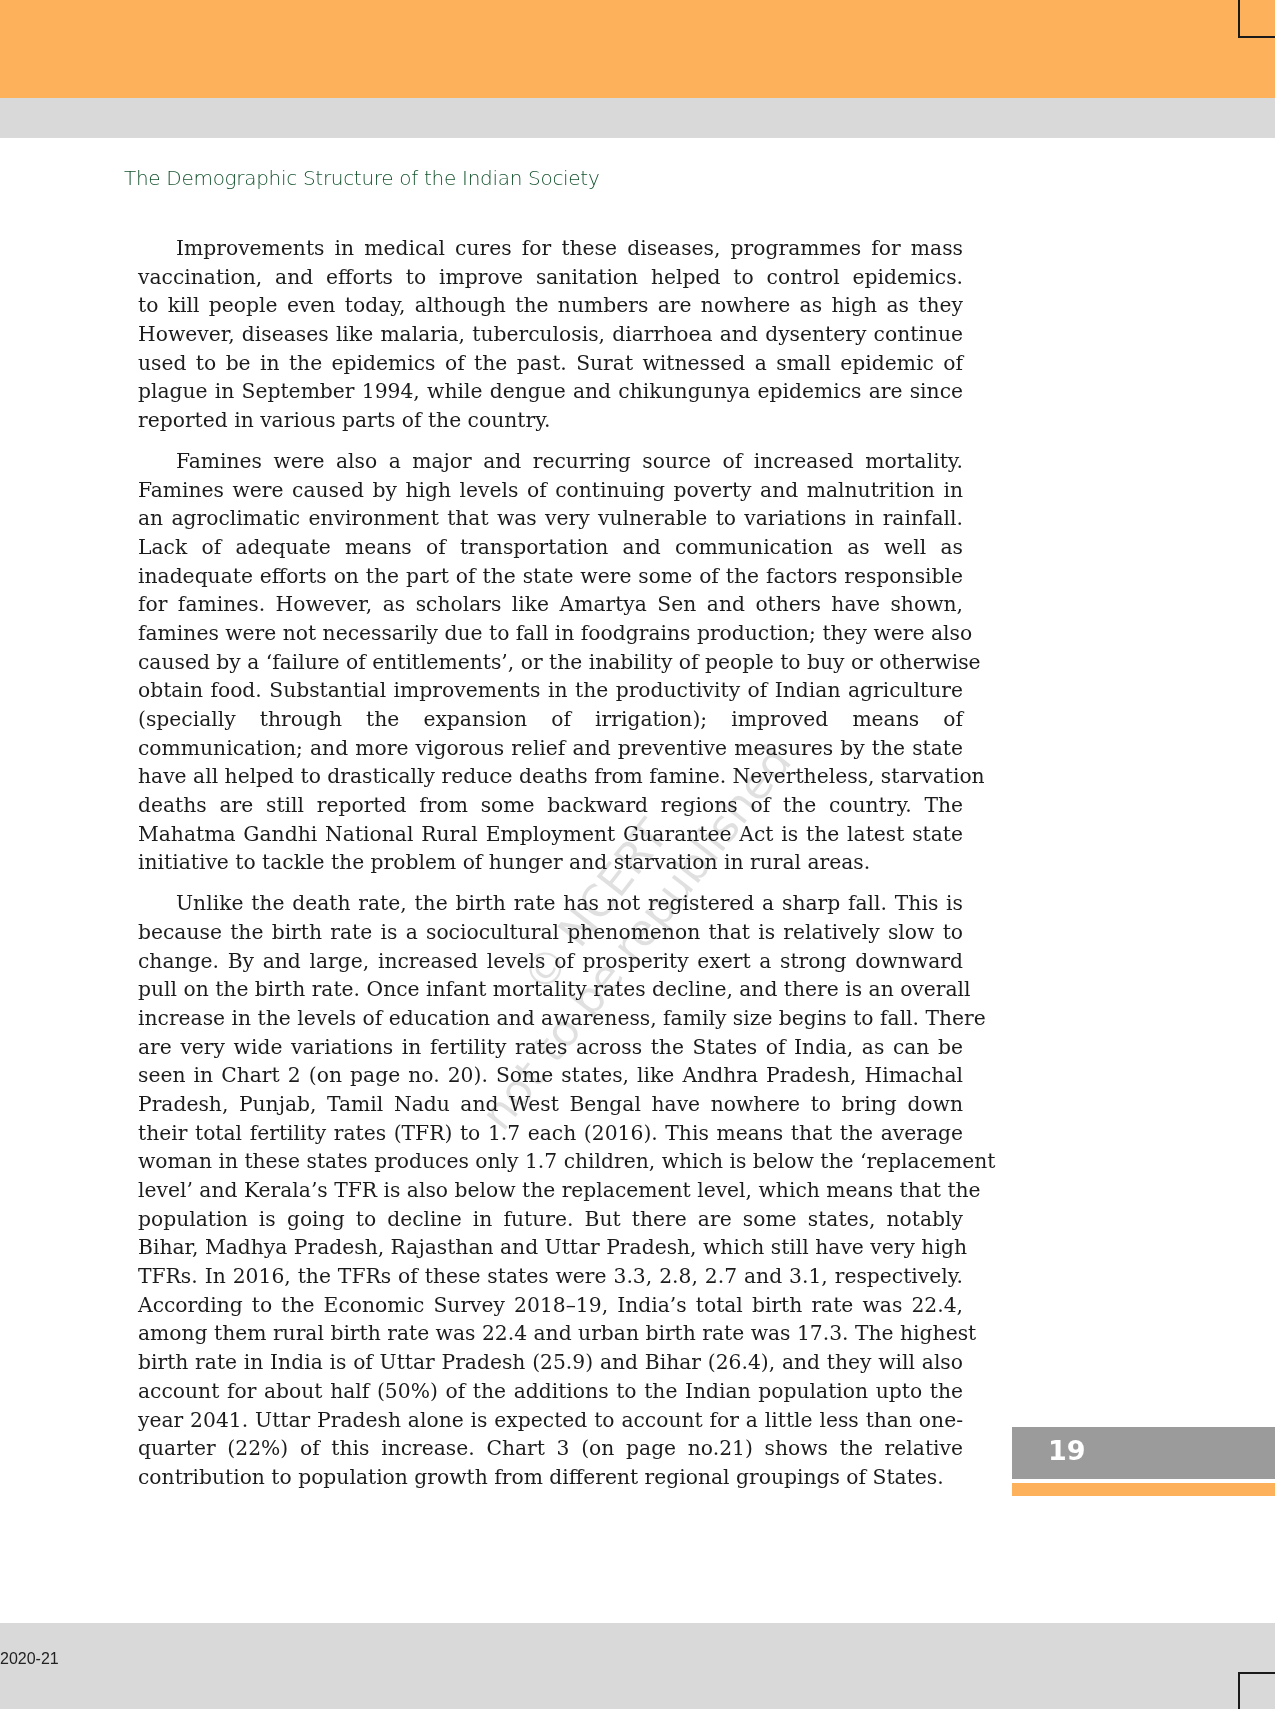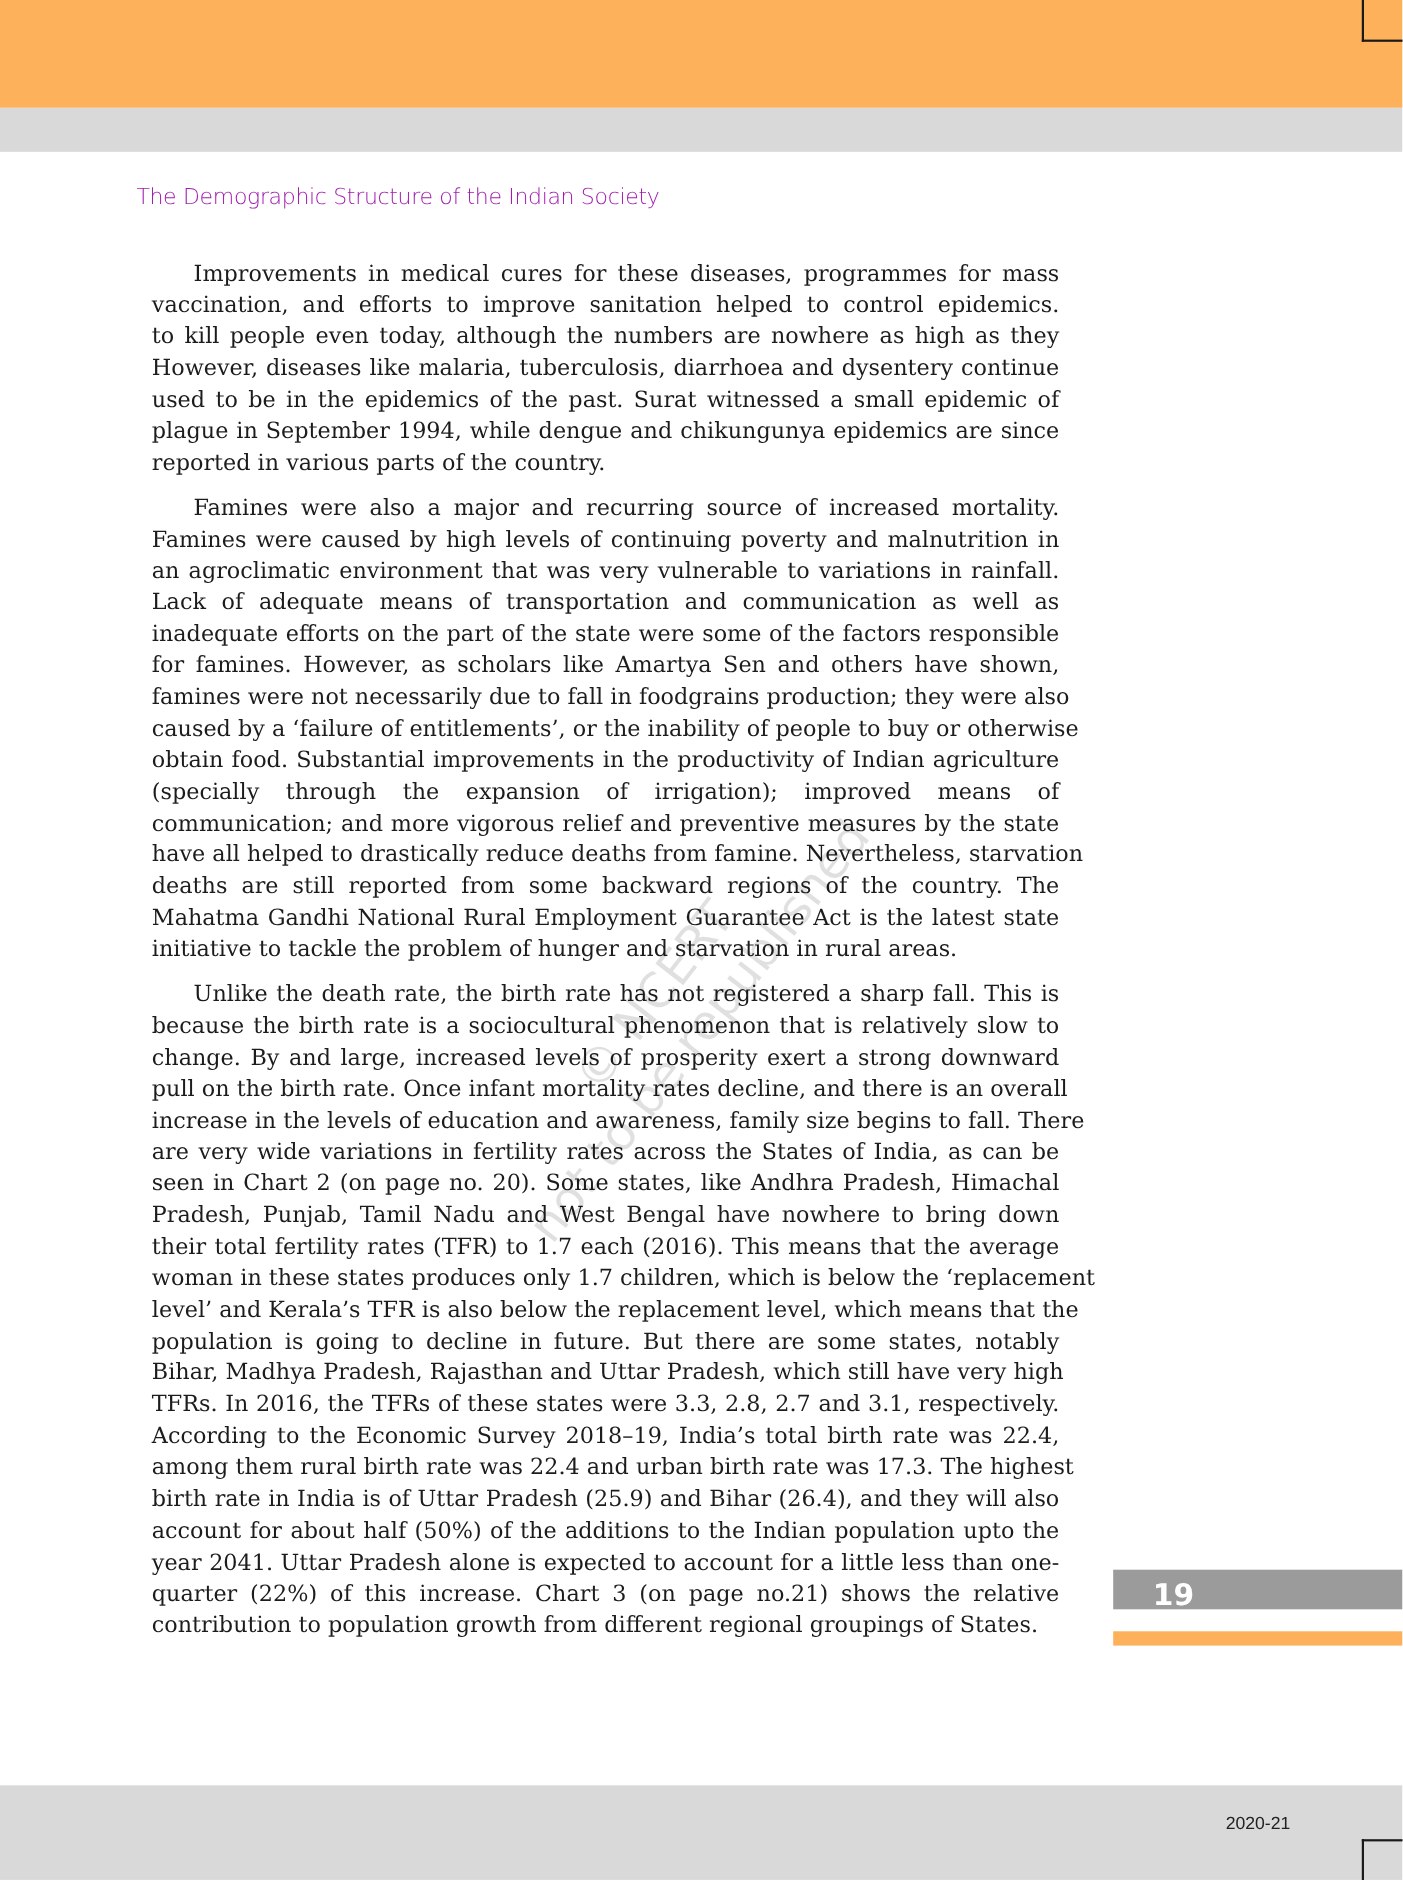--- a/index.html
+++ b/index.html
@@ -9,21 +9,21 @@
     font-family: "DejaVu Serif", serif;
   }
   .top-band { position: absolute; left: 0; top: 0; width: 1275px; height: 98px; background: #fdb15a; }
   .gray-band { position: absolute; left: 0; top: 98px; width: 1275px; height: 40px; background: #d9d9d9; }
   .crop-mark-top {
     position: absolute; left: 1238px; top: 0; width: 40px; height: 38px;
     border-left: 2px solid #1a1a1a; border-bottom: 2px solid #1a1a1a; box-sizing: border-box;
   }
   .running-head {
     position: absolute; left: 124px; top: 166px;
-    font-family: "DejaVu Sans", sans-serif; font-size: 20px; color: #a21caf;
+    font-family: "DejaVu Sans", sans-serif; font-size: 20px; color: #14532d;
     letter-spacing: -0.3px; font-weight: 300;
   }
   .body-text {
     position: absolute; left: 125px; top: 234px; width: 825px;
     font-size: 20.3px; color: #1c1c1c; margin-left: 13px;
   }
   .para { margin: 0 0 12px 0; }
   .line {
     display: block; height: 28.7px; line-height: 28.7px;
     text-align: justify; text-align-last: justify; white-space: nowrap;
@@ -32,36 +32,36 @@
   .line.last { text-align-last: left; }
   .line.indent { text-indent: 38px; }
   .watermark {
     position: absolute; left: 380px; top: 870px;
     transform: rotate(-52deg); transform-origin: center;
     font-family: "DejaVu Sans", sans-serif; color: rgba(0,0,0,0.12);
     font-size: 44px; line-height: 52px; text-align: center; pointer-events: none;
     white-space: nowrap;
   }
   .page-tab {
-    position: absolute; left: 1012px; top: 1427px; width: 263px; height: 36px;
+    position: absolute; left: 1012px; top: 1427px; width: 263px; height: 52px;
     background: #9b9b9b;
   }
   .page-num {
     position: absolute; left: 36px; top: 8px;
     font-family: "DejaVu Sans", sans-serif; font-weight: bold; color: #ffffff; font-size: 27px;
   }
   .page-tab-stripe {
     position: absolute; left: 1012px; top: 1483px; width: 263px; height: 13px; background: #fdb15a;
   }
   .footer-band {
     position: absolute; left: 0; top: 1623px; width: 1275px; height: 86px; background: #d9d9d9;
   }
   .footer-year {
-    position: absolute; left: 0; width: 1144px; top: 1650px; text-align: right;
-    font-family: "Liberation Sans", sans-serif; font-size: 16px; color: #222222; padding-left: 29px;
+    position: absolute; left: 0; width: 1144px; top: 1650px; text-align: left;
+    font-family: "Liberation Sans", sans-serif; font-size: 16px; color: #222222;
   }
   .crop-mark-bottom {
     position: absolute; left: 1238px; top: 1672px; width: 40px; height: 40px;
     border-left: 2px solid #1a1a1a; border-top: 2px solid #1a1a1a; box-sizing: border-box;
   }
 </style>
 </head>
 <body>
 
 <div class="top-band"></div>

